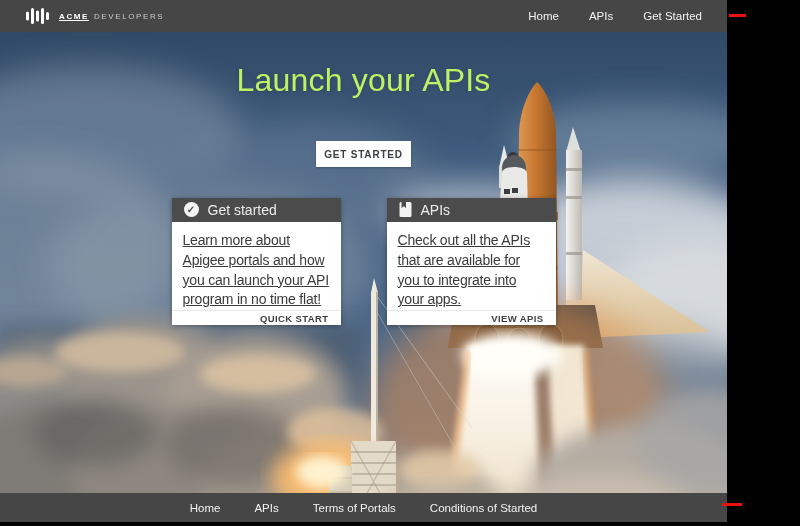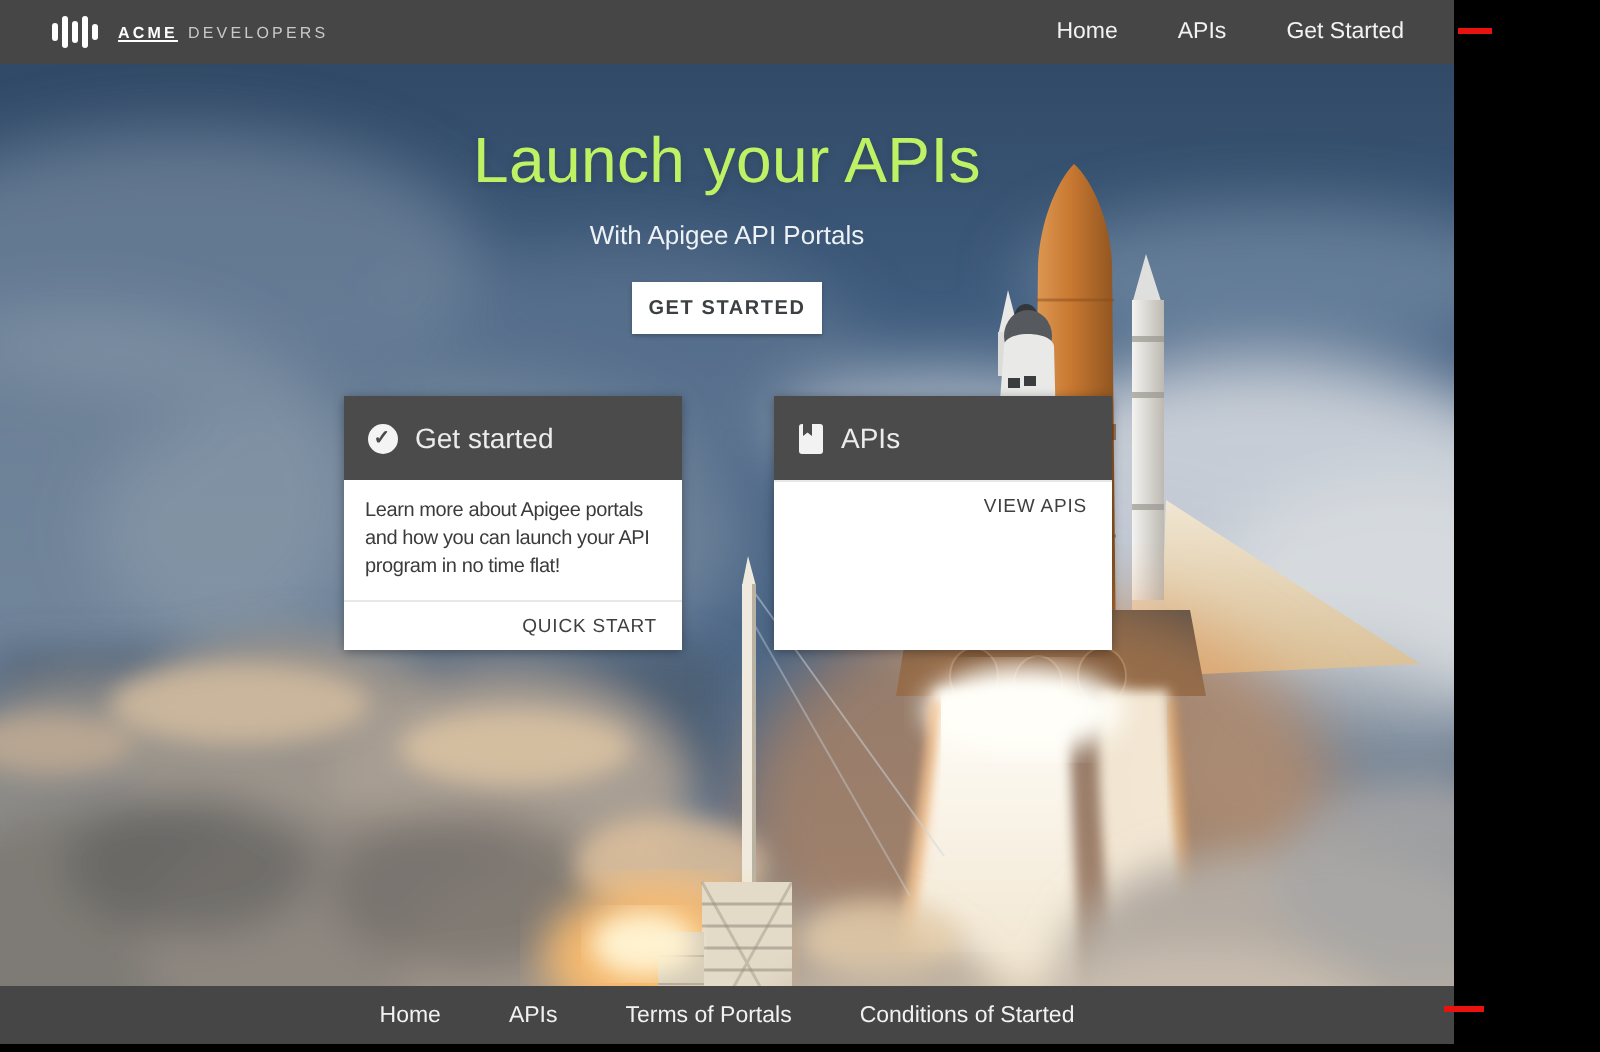--- a/index.html
+++ b/index.html
@@ -54,25 +54,25 @@
   .cards { position:absolute; top:198px; left:0; width:727px; display:flex;
            justify-content:center; gap:46px; z-index:3; }
   .card { width:169px; height:127px; background:#fff;
           box-shadow:0 1px 5px rgba(0,0,0,.35); display:flex; flex-direction:column; }
   .card-header { height:42px; background:#4b4b4b; color:#ececec; display:flex;
                  align-items:center; gap:9px; padding:0 12px; font-size:14px; }
   .icon-check { width:15px; height:15px; border-radius:50%; background:#f4f4f4;
                 color:#4b4b4b; font-size:10px; font-weight:bold; line-height:15px;
                 text-align:center; flex:0 0 auto; }
   .icon-book { flex:0 0 auto; display:block; }
-  .card-body { flex:1; padding:9px 11px 0 11px; font-size:10px; letter-spacing:-.2px;
-               line-height:1.42; color:#3b3b3b; }
+  .card-body { flex:1; padding:9px 11px 0 11px; font-size:14px; letter-spacing:-.2px;
+               line-height:1.42; color:#3b3b3b;text-decoration:underline; }
   .card-footer { height:25px; border-top:1px solid #e8e8e8; display:flex;
                  justify-content:flex-end; align-items:center; padding:0 12px; }
-  .card-action { font-size:9.5px; font-weight:normal; letter-spacing:.4px;
+  .card-action { font-size:9.5px; font-weight:bold; letter-spacing:.4px;
                  color:#3f3f3f; cursor:pointer; text-decoration:none;margin-left:48px; }
 
   
   .footer {
     position:absolute; left:0; top:493px; width:727px; height:29px;
     background:#464646; display:flex; align-items:center; justify-content:center;
     gap:34px; z-index:6;
   }
   .footer-link { color:#f1f1f1; font-size:11.5px; cursor:pointer; text-decoration:none; }
 
@@ -229,21 +229,20 @@
       </span>
     </div>
     <div class="nav-links">
       <a class="nav-link">Home</a>
       <a class="nav-link">APIs</a>
       <a class="nav-link">Get Started</a>
     </div>
   </div>
 
   <h1 class="hero-title">Launch your APIs</h1>
-  <div class="hero-subtitle">With Apigee API Portals</div>
   <button class="hero-cta">GET STARTED</button>
 
   <div class="cards">
     <div class="card">
       <div class="card-header">
         <span class="icon-check">✓</span>
         <span>Get started</span>
       </div>
       <div class="card-body">Learn more about Apigee portals and how you can launch your API program in no time flat!</div>
       <div class="card-footer">
@@ -251,20 +250,21 @@
       </div>
     </div>
     <div class="card">
       <div class="card-header">
         <svg class="icon-book" width="13" height="15" viewBox="0 0 13 15" aria-hidden="true">
           <rect x="0.5" y="0" width="12" height="15" rx="1.5" fill="#f2f2f2"></rect>
           <path d="M2.5 0 h4.5 v6 l-2.25 -1.8 l-2.25 1.8 z" fill="#4b4b4b"></path>
         </svg>
         <span>APIs</span>
       </div>
+      <div class="card-body">Check out all the APIs that are available for you to integrate into your apps.</div>
       <div class="card-footer">
         <a class="card-action">VIEW APIS</a>
       </div>
     </div>
   </div>
 
   <div class="footer">
     <a class="footer-link">Home</a>
     <a class="footer-link">APIs</a>
     <a class="footer-link">Terms of Portals</a>

